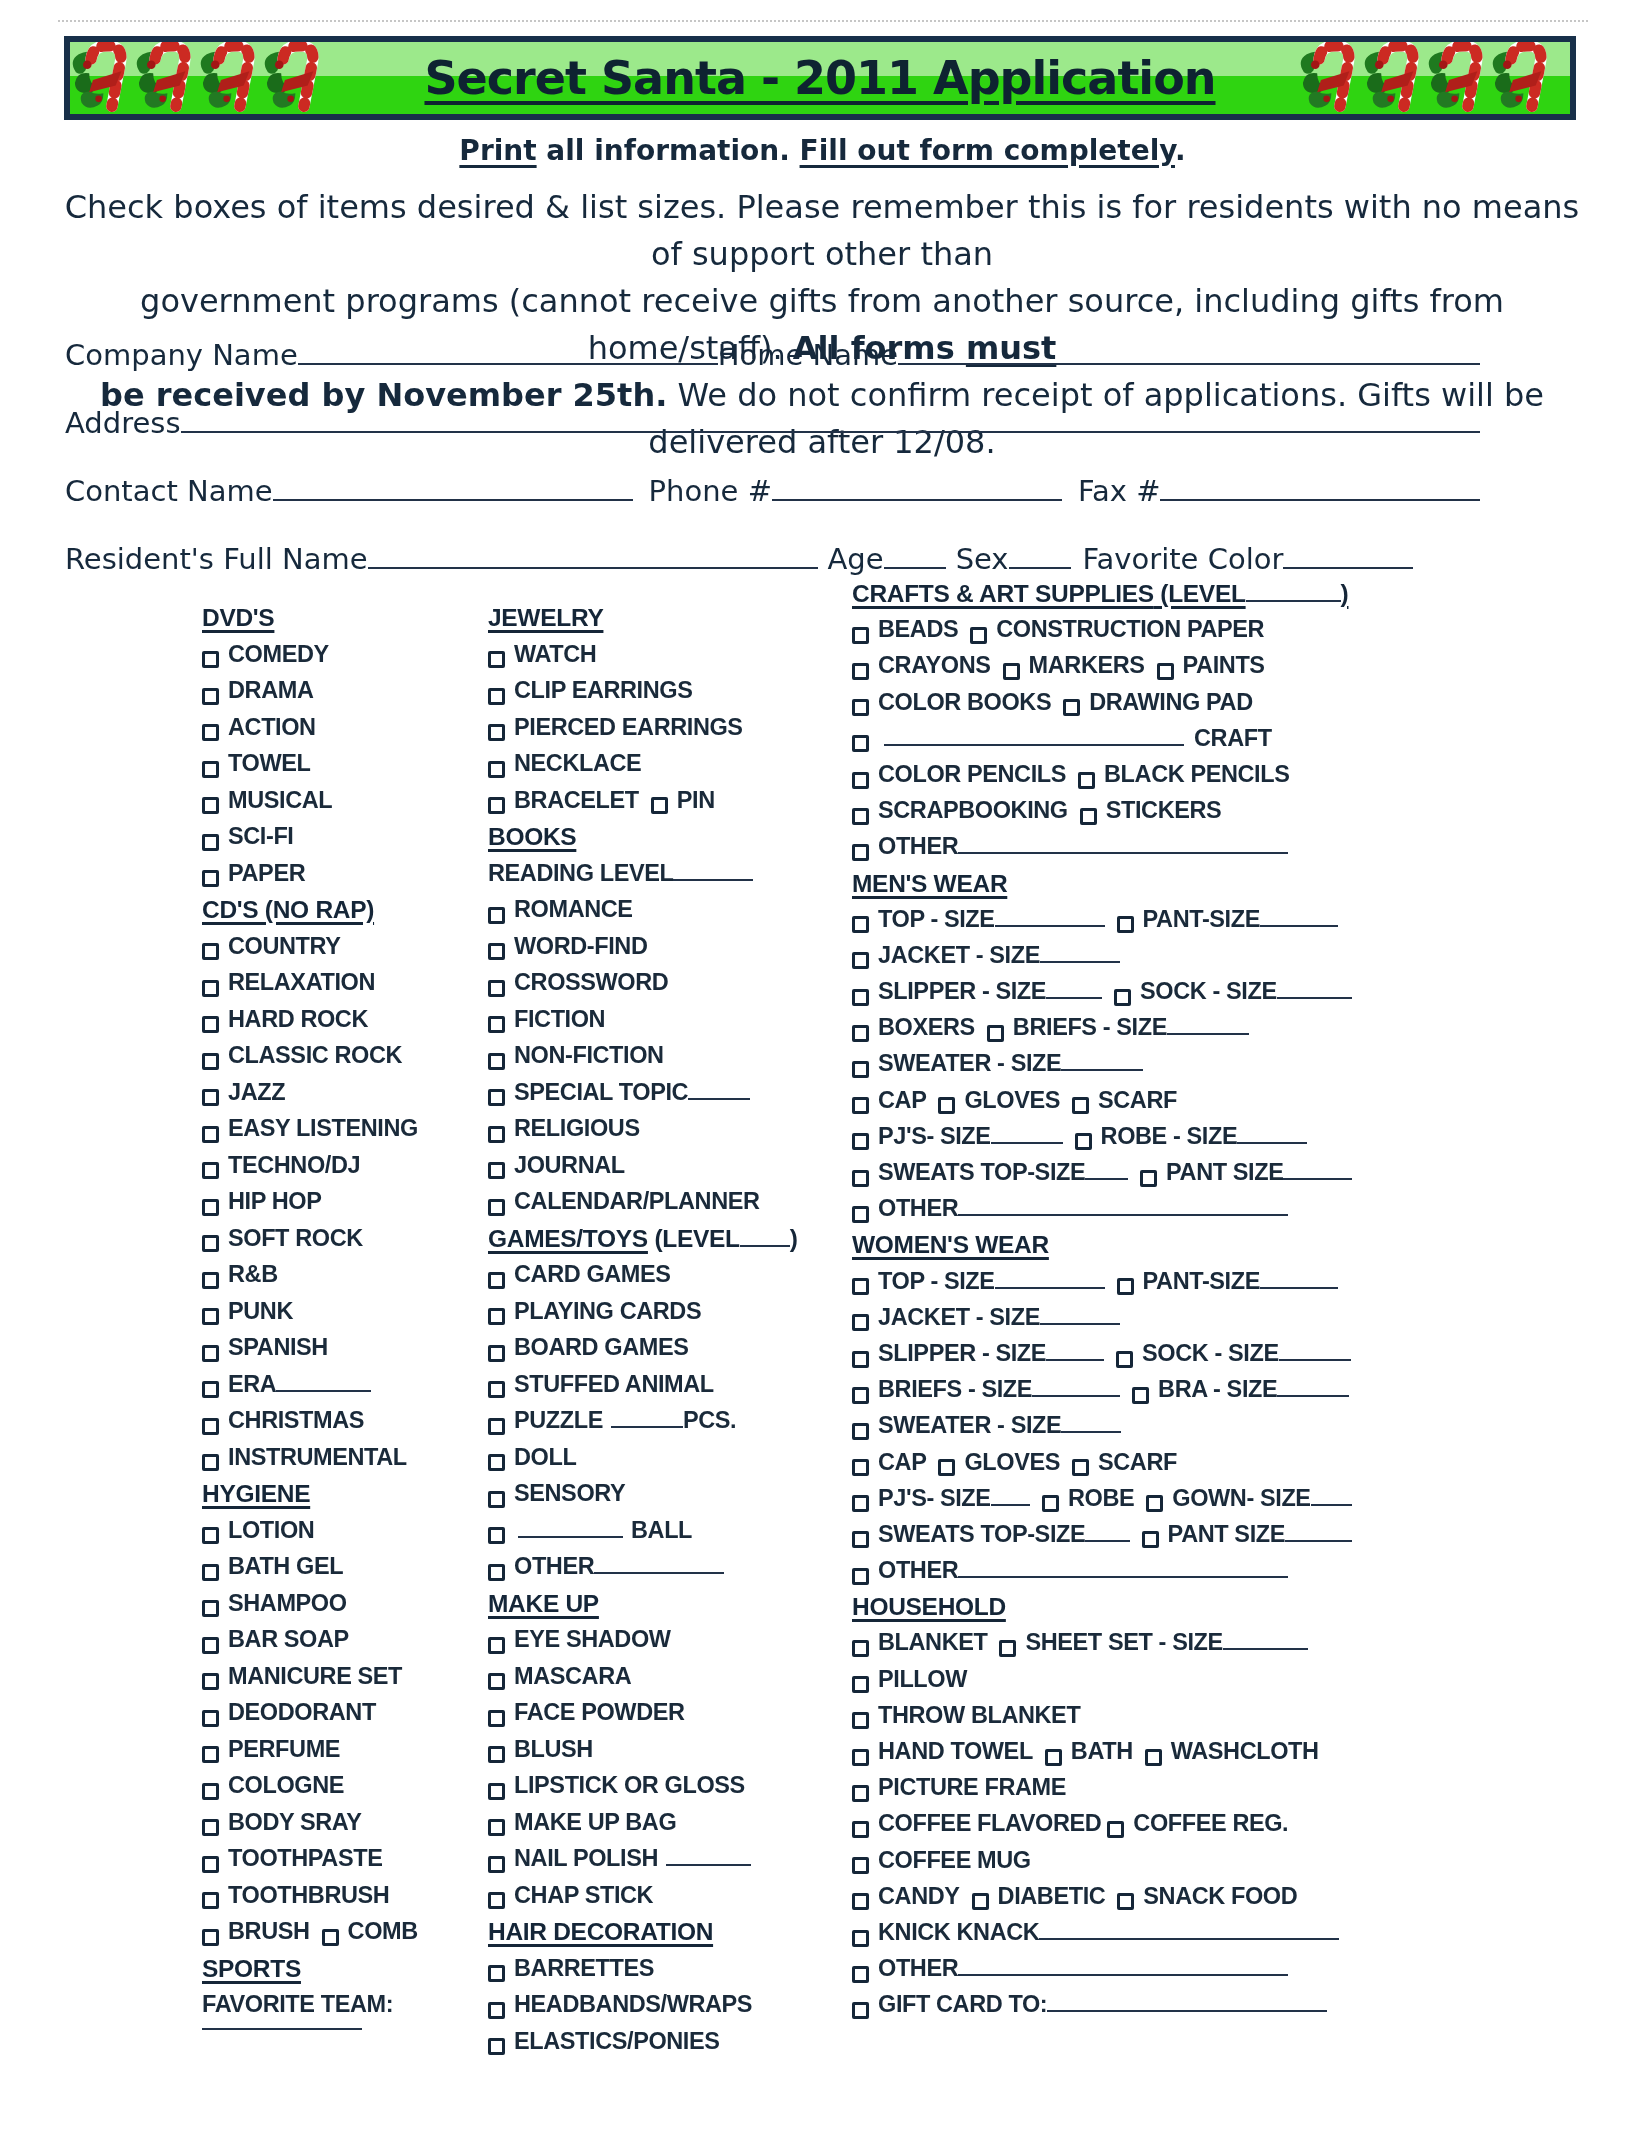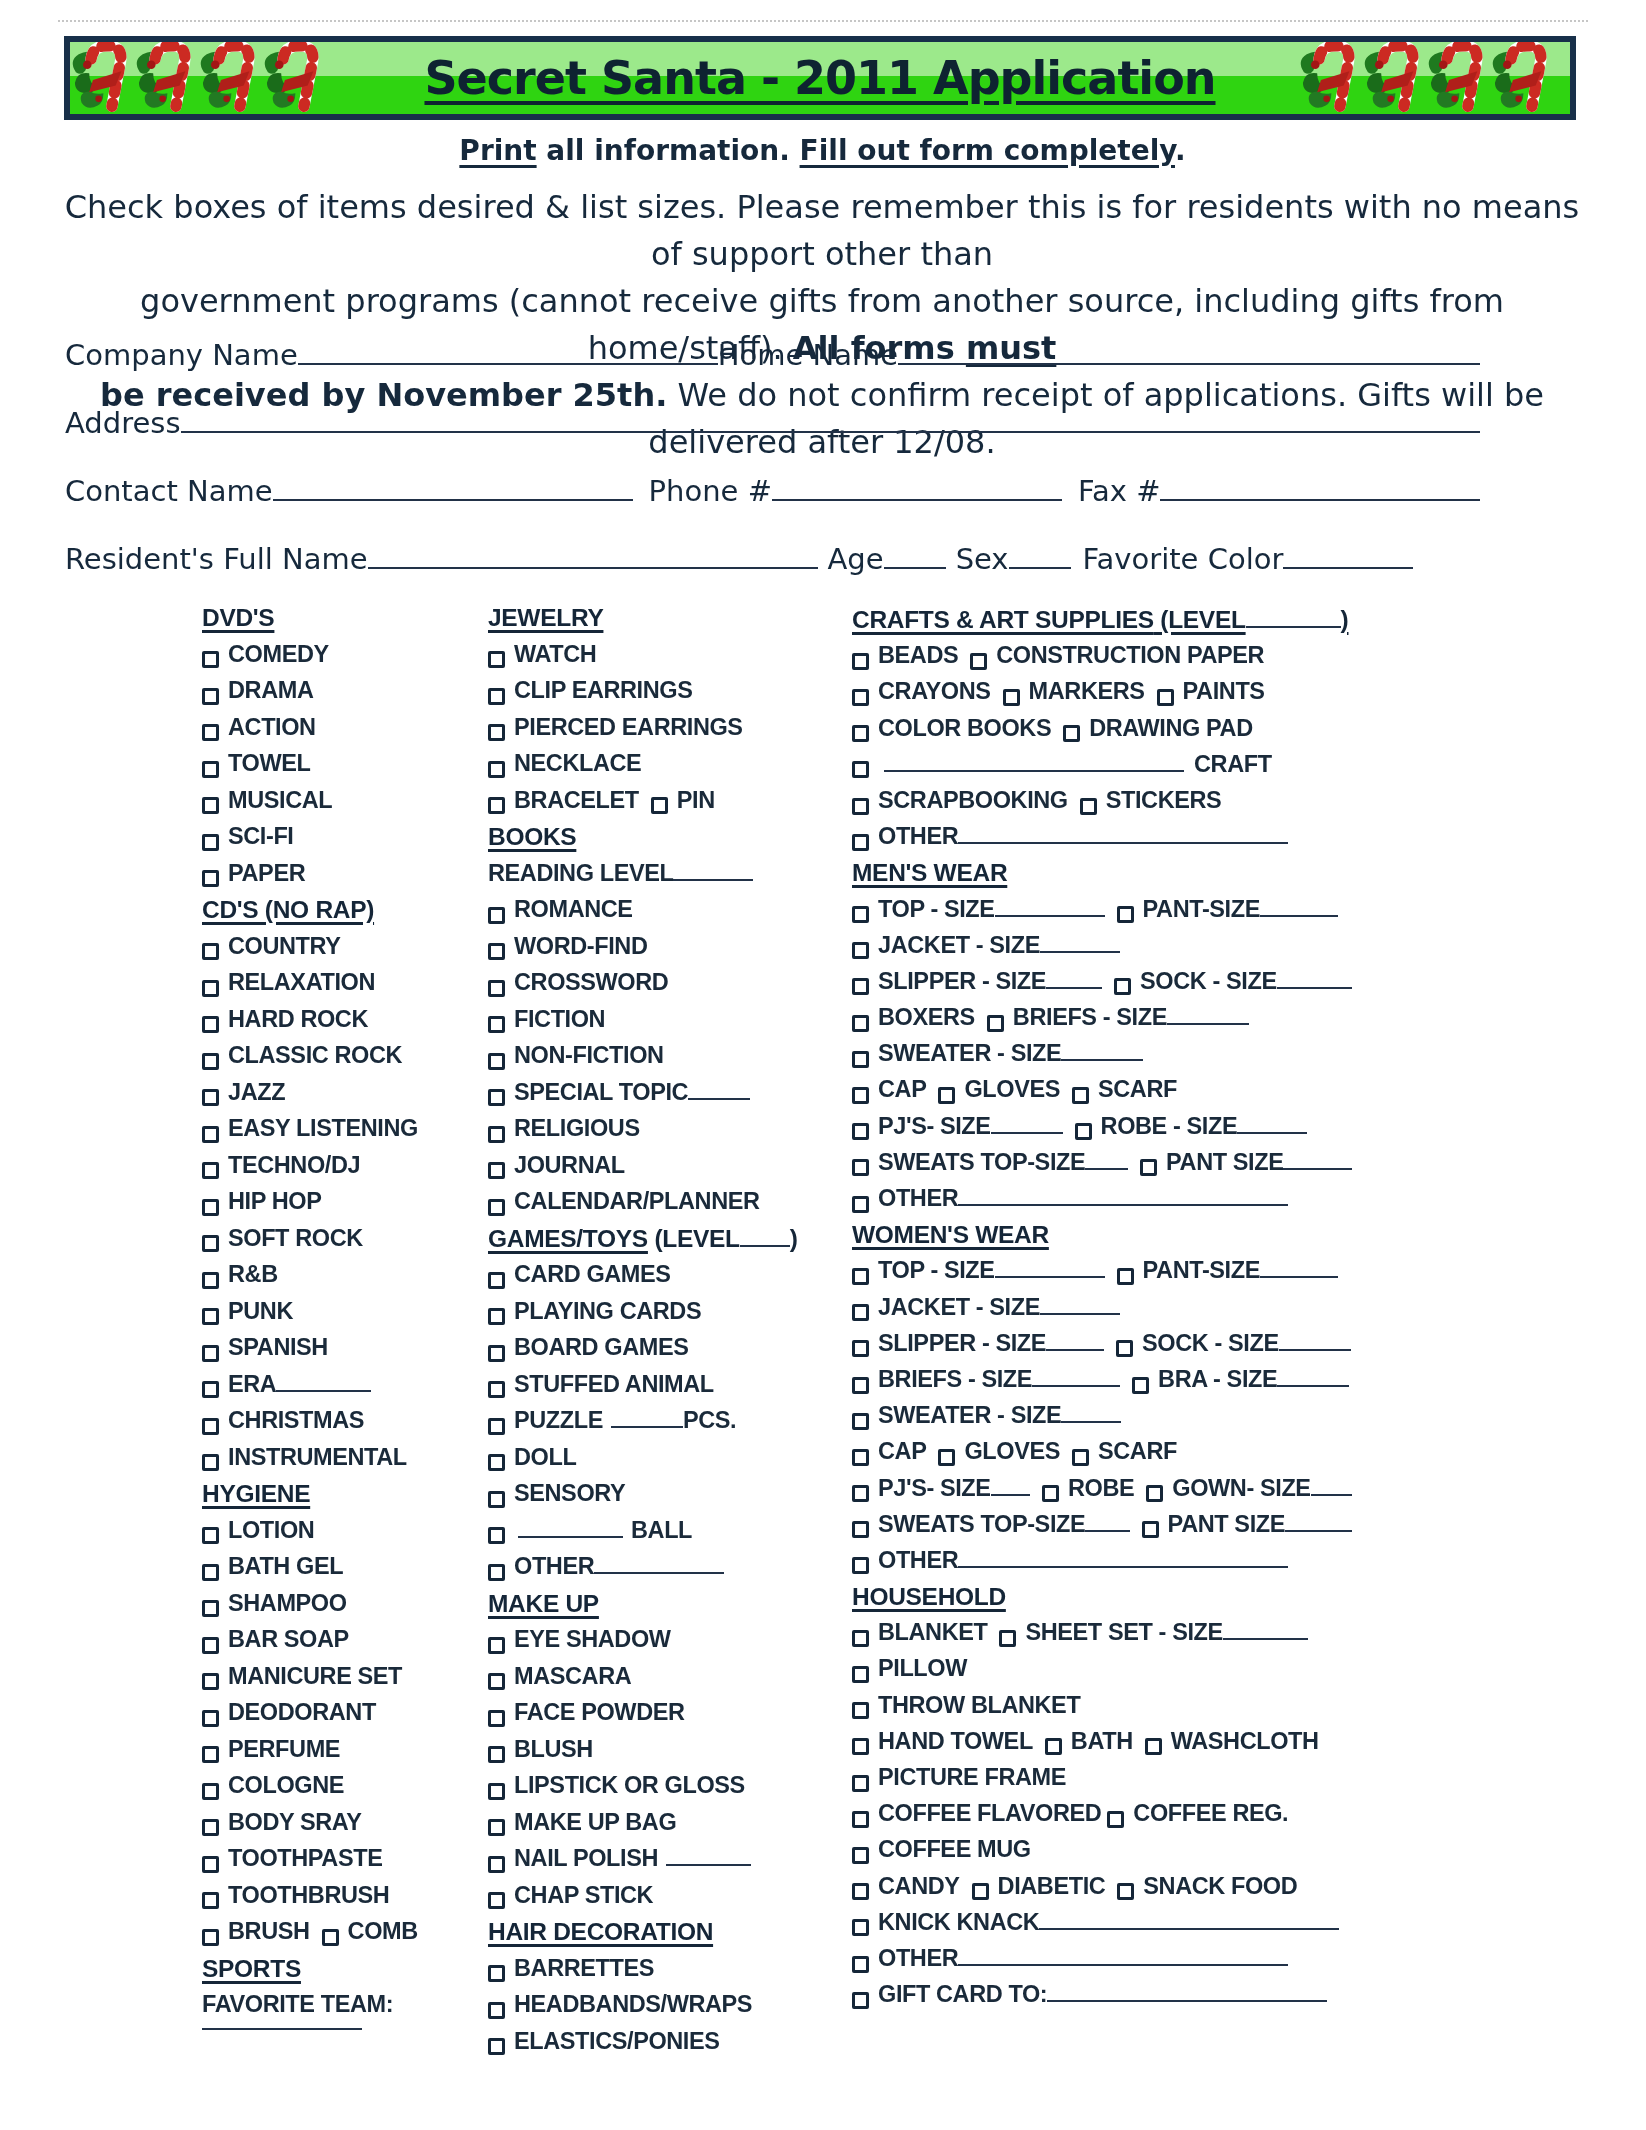--- a/index.html
+++ b/index.html
@@ -35,21 +35,21 @@
   
   .fields{position:absolute; left:65px; top:338px; width:1415px;}
   .fl-row{display:flex; align-items:baseline; height:44px; margin-bottom:24px;}
   .flabel{font-size:29px; color:var(--navy); white-space:nowrap;}
   .bl{display:inline-block; height:1px; border-bottom:2.5px solid var(--line);}
 
   
   .col{position:absolute;}
   .col1{left:202px; top:604px; width:292px;}
   .col2{left:488px; top:604px; width:362px;text-align:center;}
-  .col3{left:852px; top:606px; width:500px;}
+  .col3{left:852px; top:580px; width:500px;}
   .chk-row{display:flex; align-items:baseline; height:36.5px; white-space:nowrap;}
   .col3 .chk-row{height:36.2px;}
   .hdr{font-family:"Liberation Sans",sans-serif; font-weight:700; font-size:24.5px;
     letter-spacing:-0.3px; color:#152638;}
   .u2{text-decoration:underline; text-decoration-thickness:2.5px; text-underline-offset:4px;}
   .it{font-family:"Liberation Sans",sans-serif; font-weight:700; font-size:23.5px;
     letter-spacing:-0.4px; color:#1a2a3a;}
   .cb{width:17px; height:17px; border:3px solid #152638; border-radius:2px;
     margin-right:9px; flex:0 0 auto; align-self:center; margin-top:2px;}
   .it + .cb, .bl + .cb{margin-left:12px;}
@@ -494,20 +494,26 @@
         <span class="cb"></span>
         <span class="it">DRAWING PAD</span>
       </div>
       <div class="chk-row">
         <span class="cb"></span>
         <span class="bl" style="width: 300px; margin-left: 6px;"></span>
         <span class="it" style="margin-left: 10px;">CRAFT</span>
       </div>
       <div class="chk-row">
         <span class="cb"></span>
+        <span class="it">COLOR PENCILS</span>
+        <span class="cb"></span>
+        <span class="it">BLACK PENCILS</span>
+      </div>
+      <div class="chk-row">
+        <span class="cb"></span>
         <span class="it">SCRAPBOOKING</span>
         <span class="cb"></span>
         <span class="it">STICKERS</span>
       </div>
       <div class="chk-row">
         <span class="cb"></span>
         <span class="it">OTHER</span>
         <span class="bl" style="width: 330px;"></span>
       </div>
       <div class="chk-row">

